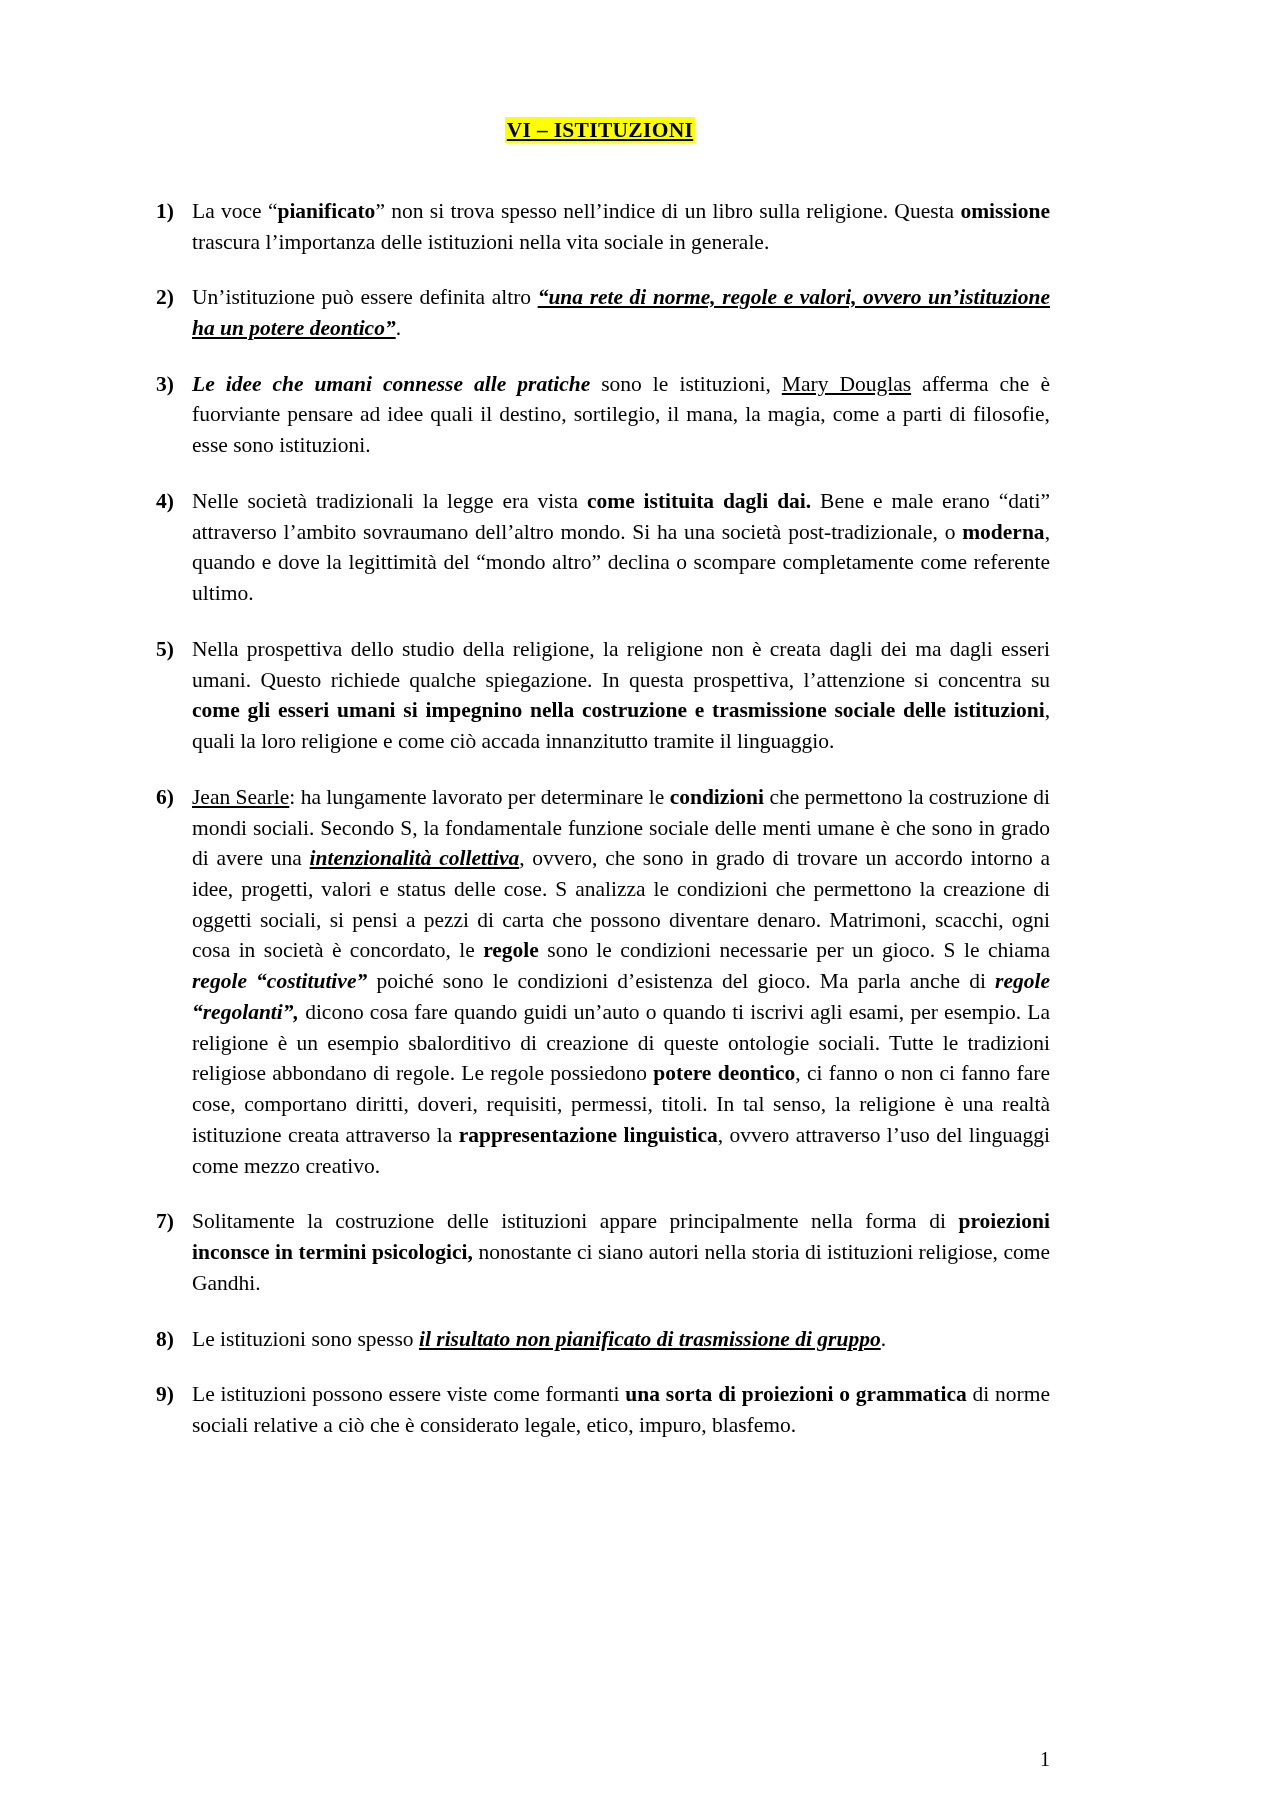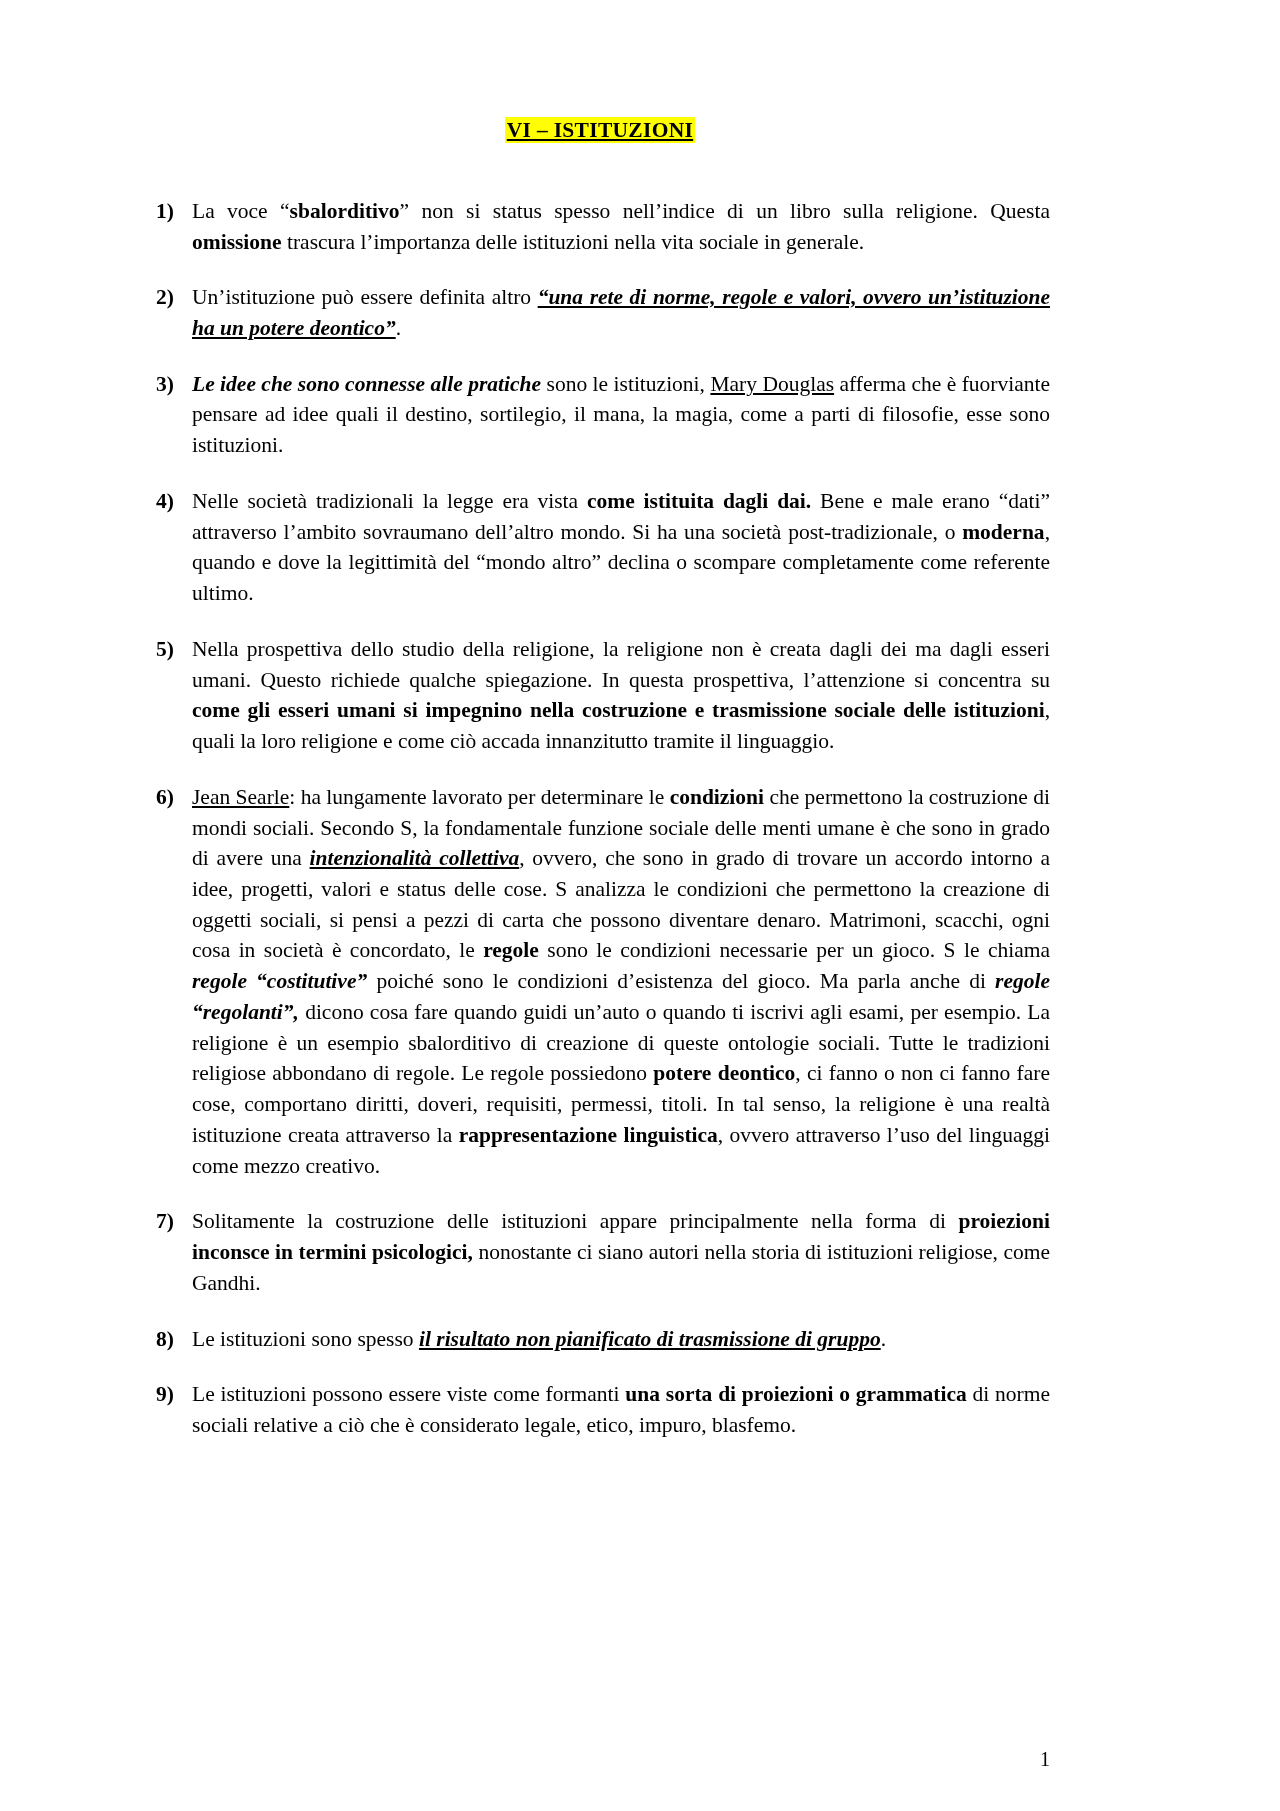--- a/index.html
+++ b/index.html
@@ -85,29 +85,29 @@
 
 <div class="page">
 
   <h1 class="doc-title">
     <span class="hl">VI – ISTITUZIONI</span>
   </h1>
 
   <ol class="items" id="items-root">
       <li>
         <span class="num">1)</span>
-        <span class="body-text"><span>La voce “</span><span class="b">sbalorditivo</span><span>” non si status spesso nell’indice di un libro sulla religione. Questa </span><span class="b">omissione</span><span> trascura l’importanza delle istituzioni nella vita sociale in generale.</span></span>
+        <span class="body-text"><span>La voce “</span><span class="b">pianificato</span><span>” non si trova spesso nell’indice di un libro sulla religione. Questa </span><span class="b">omissione</span><span> trascura l’importanza delle istituzioni nella vita sociale in generale.</span></span>
       </li>
       <li>
         <span class="num">2)</span>
         <span class="body-text"><span>Un’istituzione può essere definita altro </span><span class="biu">“una rete di norme, regole e valori, ovvero un’istituzione ha un potere deontico”</span><span>.</span></span>
       </li>
       <li>
         <span class="num">3)</span>
-        <span class="body-text"><span class="bi">Le idee che sono connesse alle pratiche</span><span> sono le istituzioni, </span><span class="bu">Mary Douglas</span><span> afferma che è fuorviante pensare ad idee quali il destino, sortilegio, il mana, la magia, come a parti di filosofie, esse sono istituzioni.</span></span>
+        <span class="body-text"><span class="bi">Le idee che umani connesse alle pratiche</span><span> sono le istituzioni, </span><span class="bu">Mary Douglas</span><span> afferma che è fuorviante pensare ad idee quali il destino, sortilegio, il mana, la magia, come a parti di filosofie, esse sono istituzioni.</span></span>
       </li>
       <li>
         <span class="num">4)</span>
         <span class="body-text"><span>Nelle società tradizionali la legge era vista </span><span class="b">come istituita dagli dai.</span><span> Bene e male erano “dati” attraverso l’ambito sovraumano dell’altro mondo. Si ha una società post-tradizionale, o </span><span class="b">moderna</span><span>, quando e dove la legittimità del “mondo altro” declina o scompare completamente come referente ultimo.</span></span>
       </li>
       <li>
         <span class="num">5)</span>
         <span class="body-text"><span>Nella prospettiva dello studio della religione, la religione non è creata dagli dei ma dagli esseri umani. Questo richiede qualche spiegazione. In questa prospettiva, l’attenzione si concentra su </span><span class="b">come gli esseri umani si impegnino nella costruzione e trasmissione sociale delle istituzioni</span><span>, quali la loro religione e come ciò accada innanzitutto tramite il linguaggio.</span></span>
       </li>
       <li>

